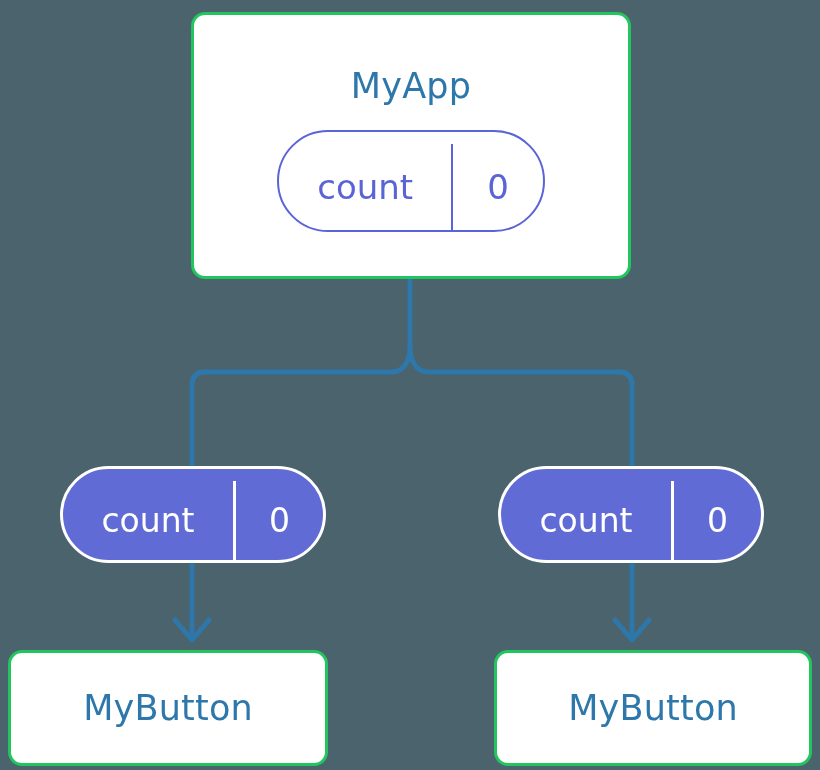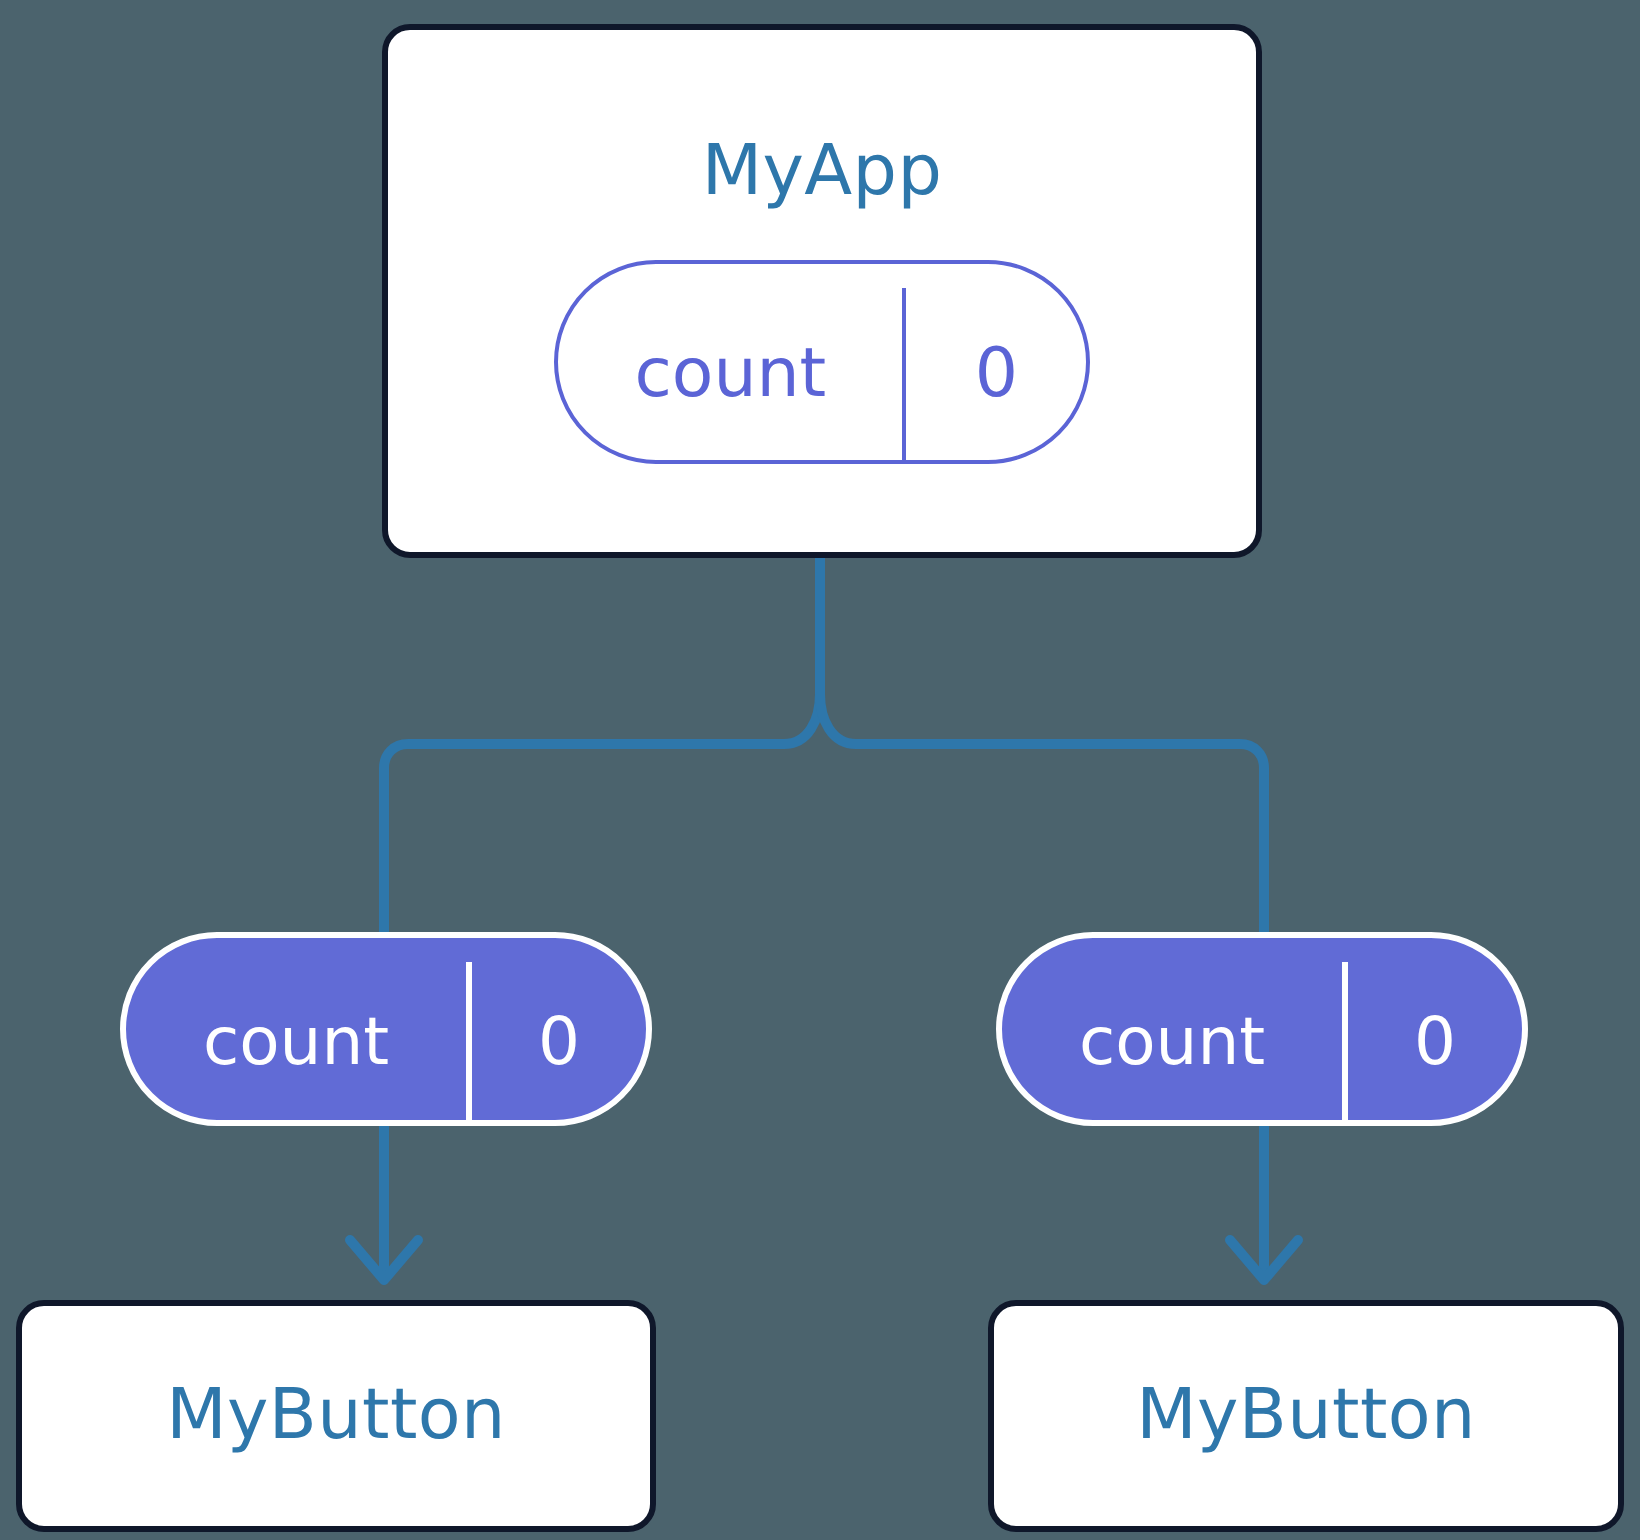--- a/index.html
+++ b/index.html
@@ -25,21 +25,21 @@
     top: 0;
     width: 820px;
     height: 770px;
     pointer-events: none;
   }
 
   
   .component-box {
     position: absolute;
     background: #ffffff;
-    border: 3px solid #0f172a;
+    border: 3px solid #22c55e;
     border-radius: 14px;
     box-sizing: border-box;
     display: flex;
     flex-direction: column;
     align-items: center;
   }
   .component-title {
     color: #2e77ab;
     font-size: 35px;
     font-weight: 400;

